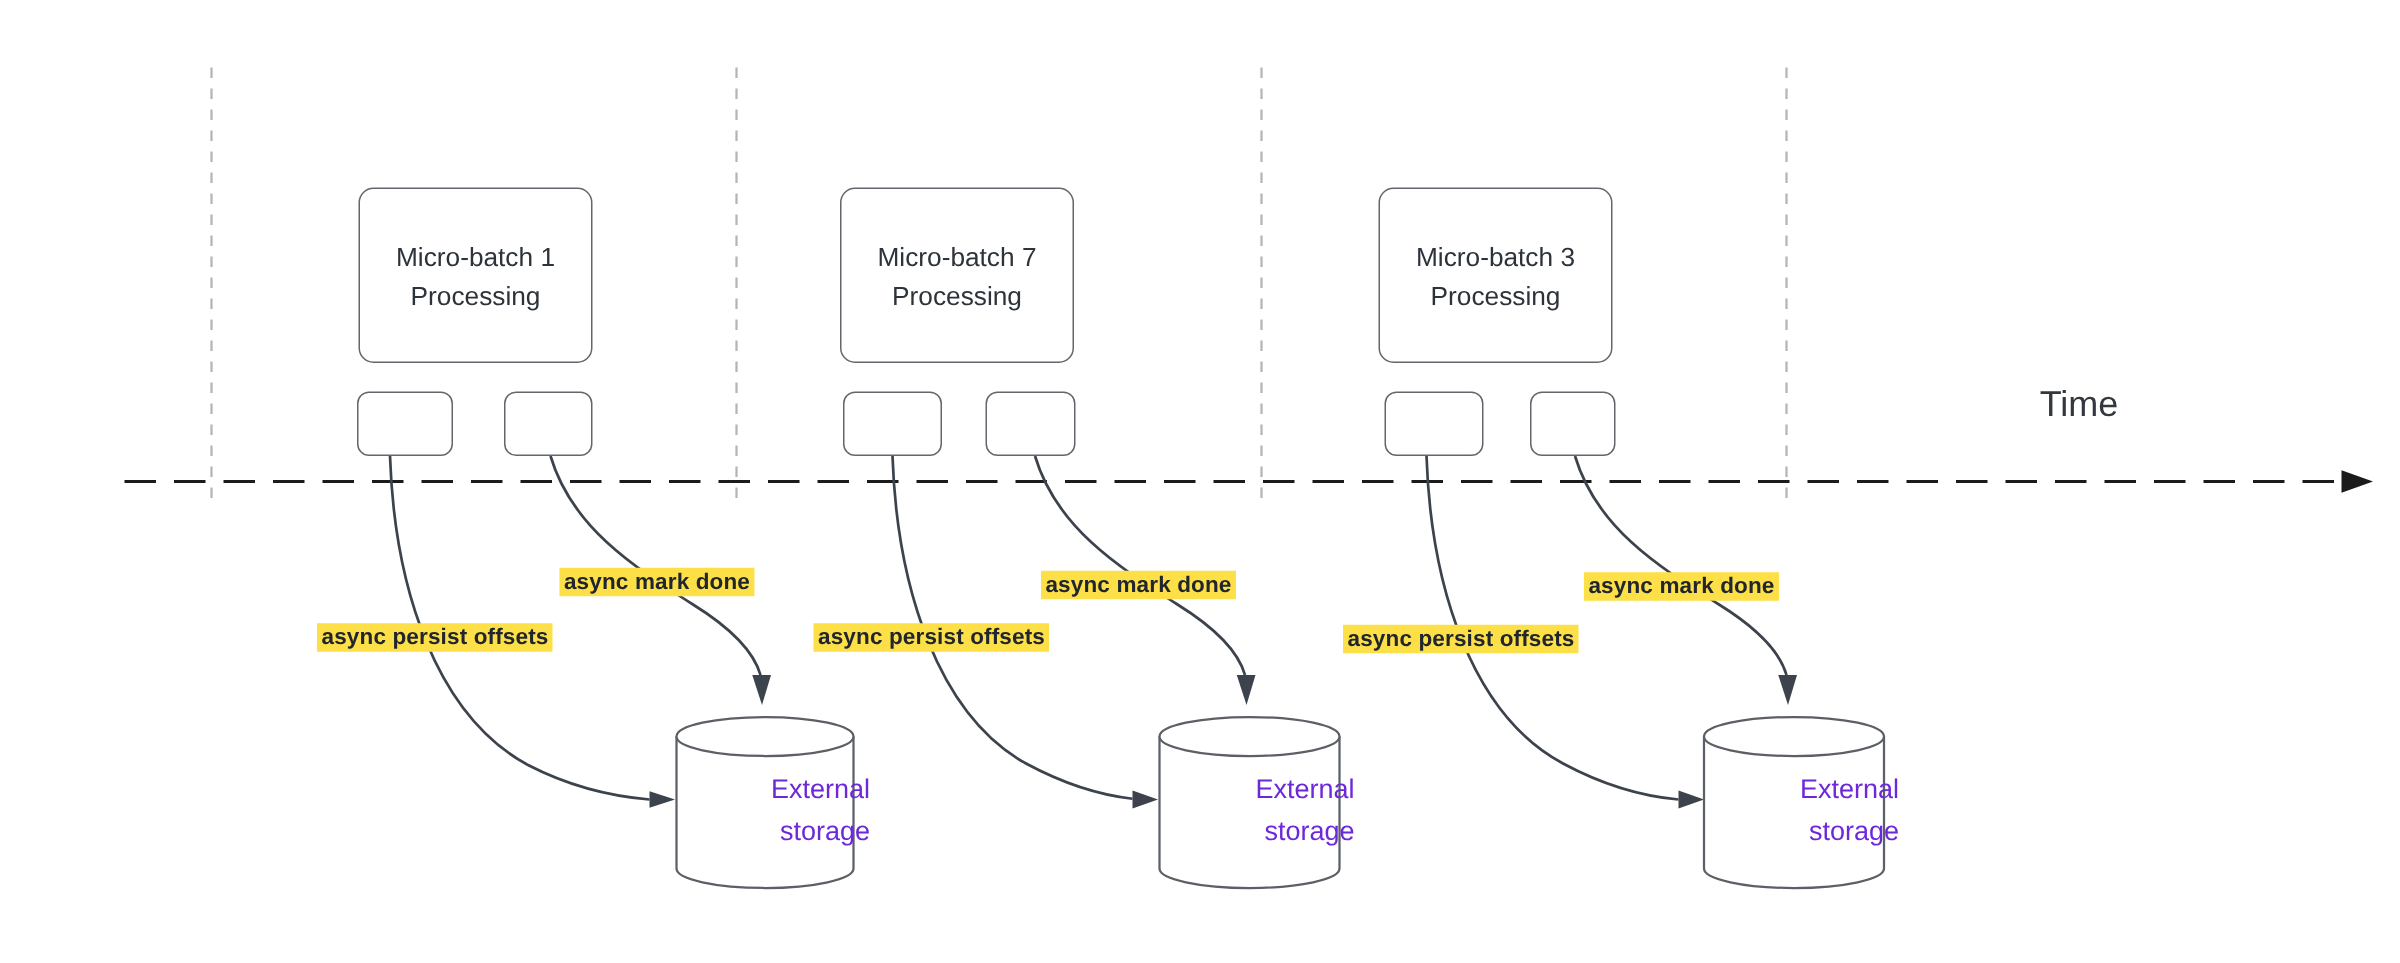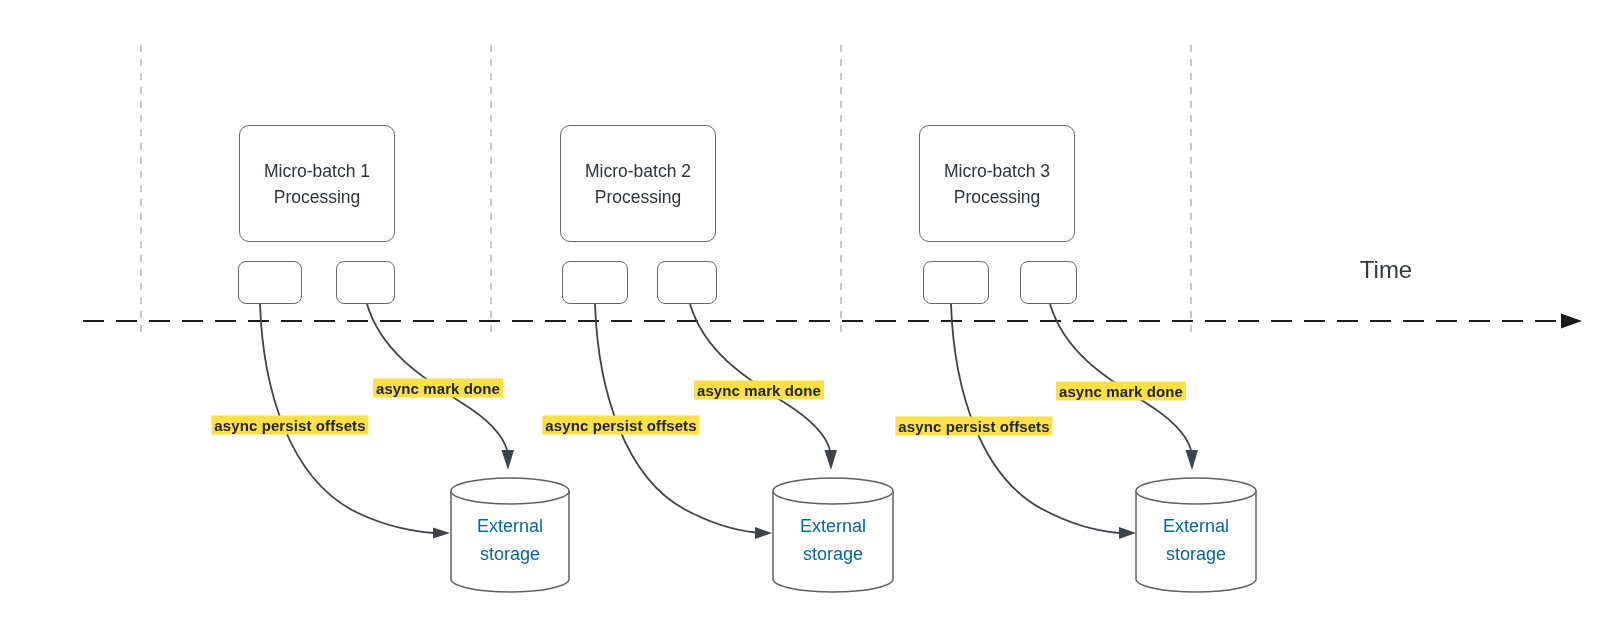--- a/index.html
+++ b/index.html
@@ -49,25 +49,25 @@
     font-size: 15px;
     font-weight: bold;
     letter-spacing: 0.1px;
     color: #21262e;
     white-space: nowrap;
   }
   .storage-label {
     position: absolute;
     width: 140px;
     transform: translateX(-50%);
-    text-align: center;
+    text-align: right;
     white-space: pre-line;
     font-size: 18px;
     line-height: 28px;
-    color: #0369a1;
+    color: #6d28d9;
   }
   .time-label {
     position: absolute;
     transform: translate(-50%, -50%);
     font-size: 24px;
     color: #33383f;
     white-space: nowrap;
   }
 </style>
 </head>
@@ -110,21 +110,21 @@
       <path d="M1136 491 V579 A60 13 0 0 0 1256 579 V491" fill="none"></path>
       <ellipse cx="1196" cy="491" rx="60" ry="13"></ellipse>
     </g>
   </svg>
 
   <div class="mb-box" style="left:239px">
     <span class="title">Micro-batch 1
 Processing</span>
   </div>
   <div class="mb-box" style="left:560px">
-    <span class="title">Micro-batch 2
+    <span class="title">Micro-batch 7
 Processing</span>
   </div>
   <div class="mb-box" style="left:919px">
     <span class="title">Micro-batch 3
 Processing</span>
   </div>
 
   <div class="task-box" style="left:238px;  width:64px"></div>
   <div class="task-box" style="left:336px;  width:59px"></div>
   <div class="task-box" style="left:562px;  width:66px"></div>

